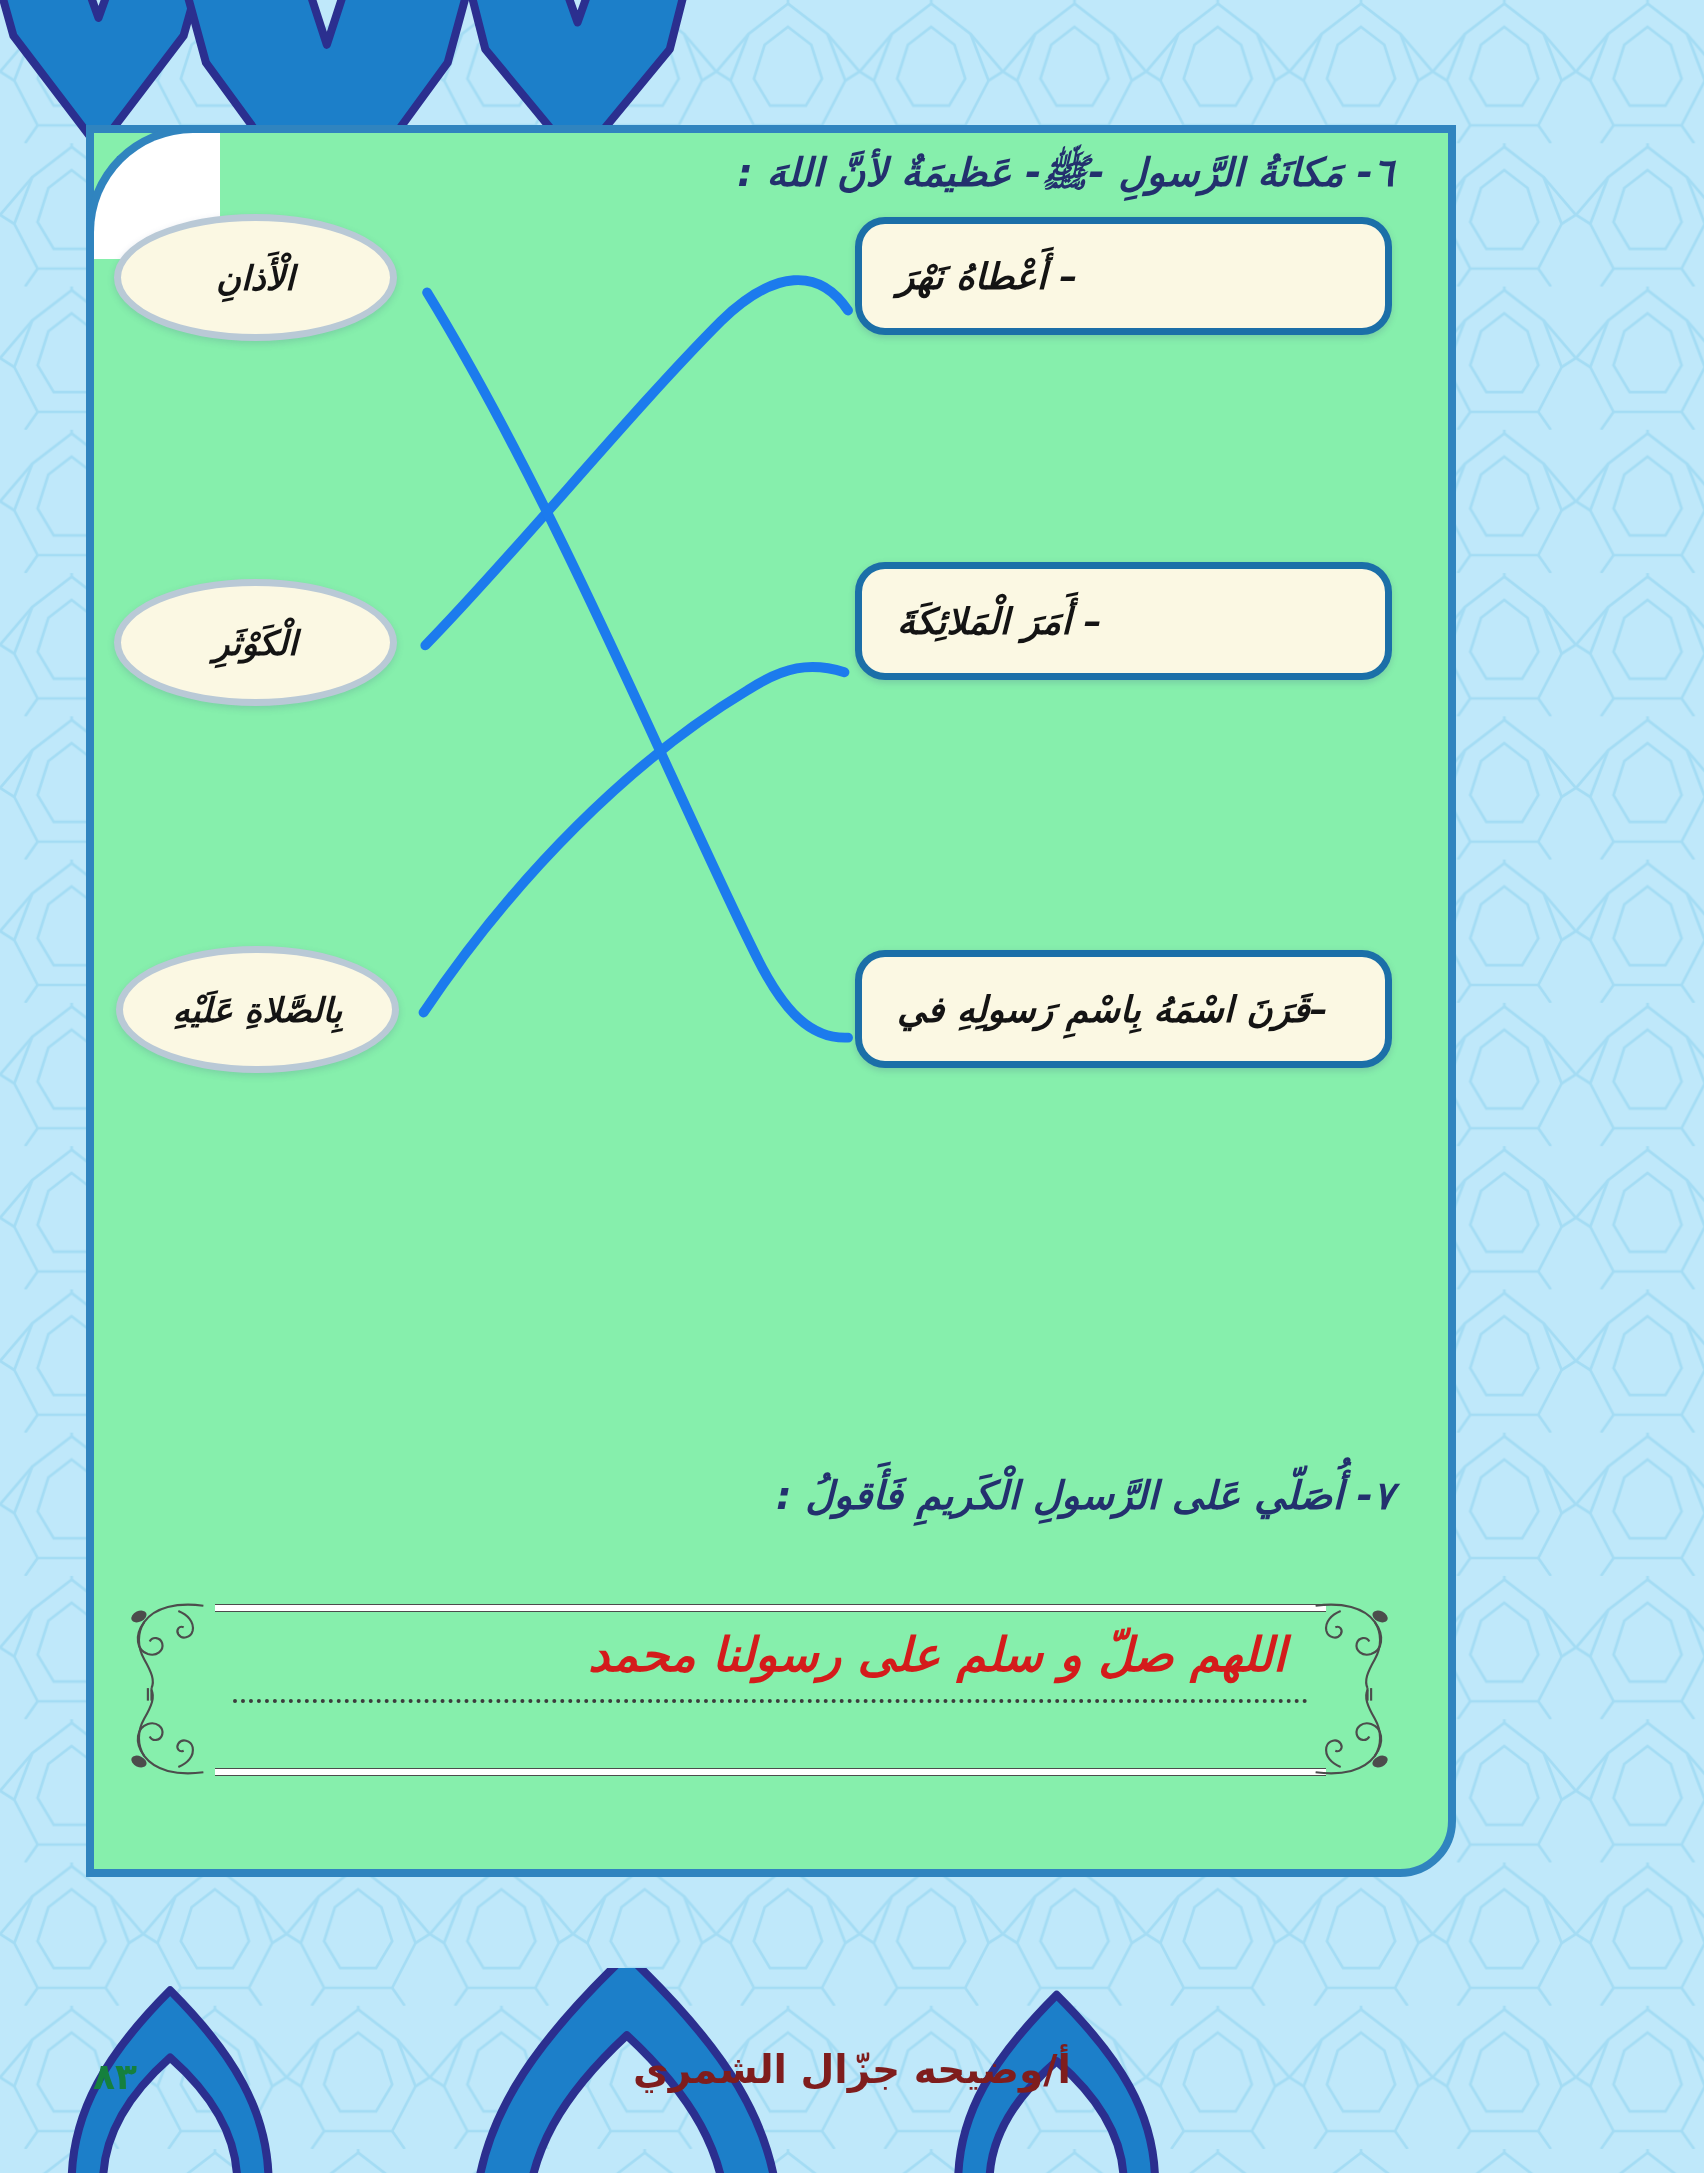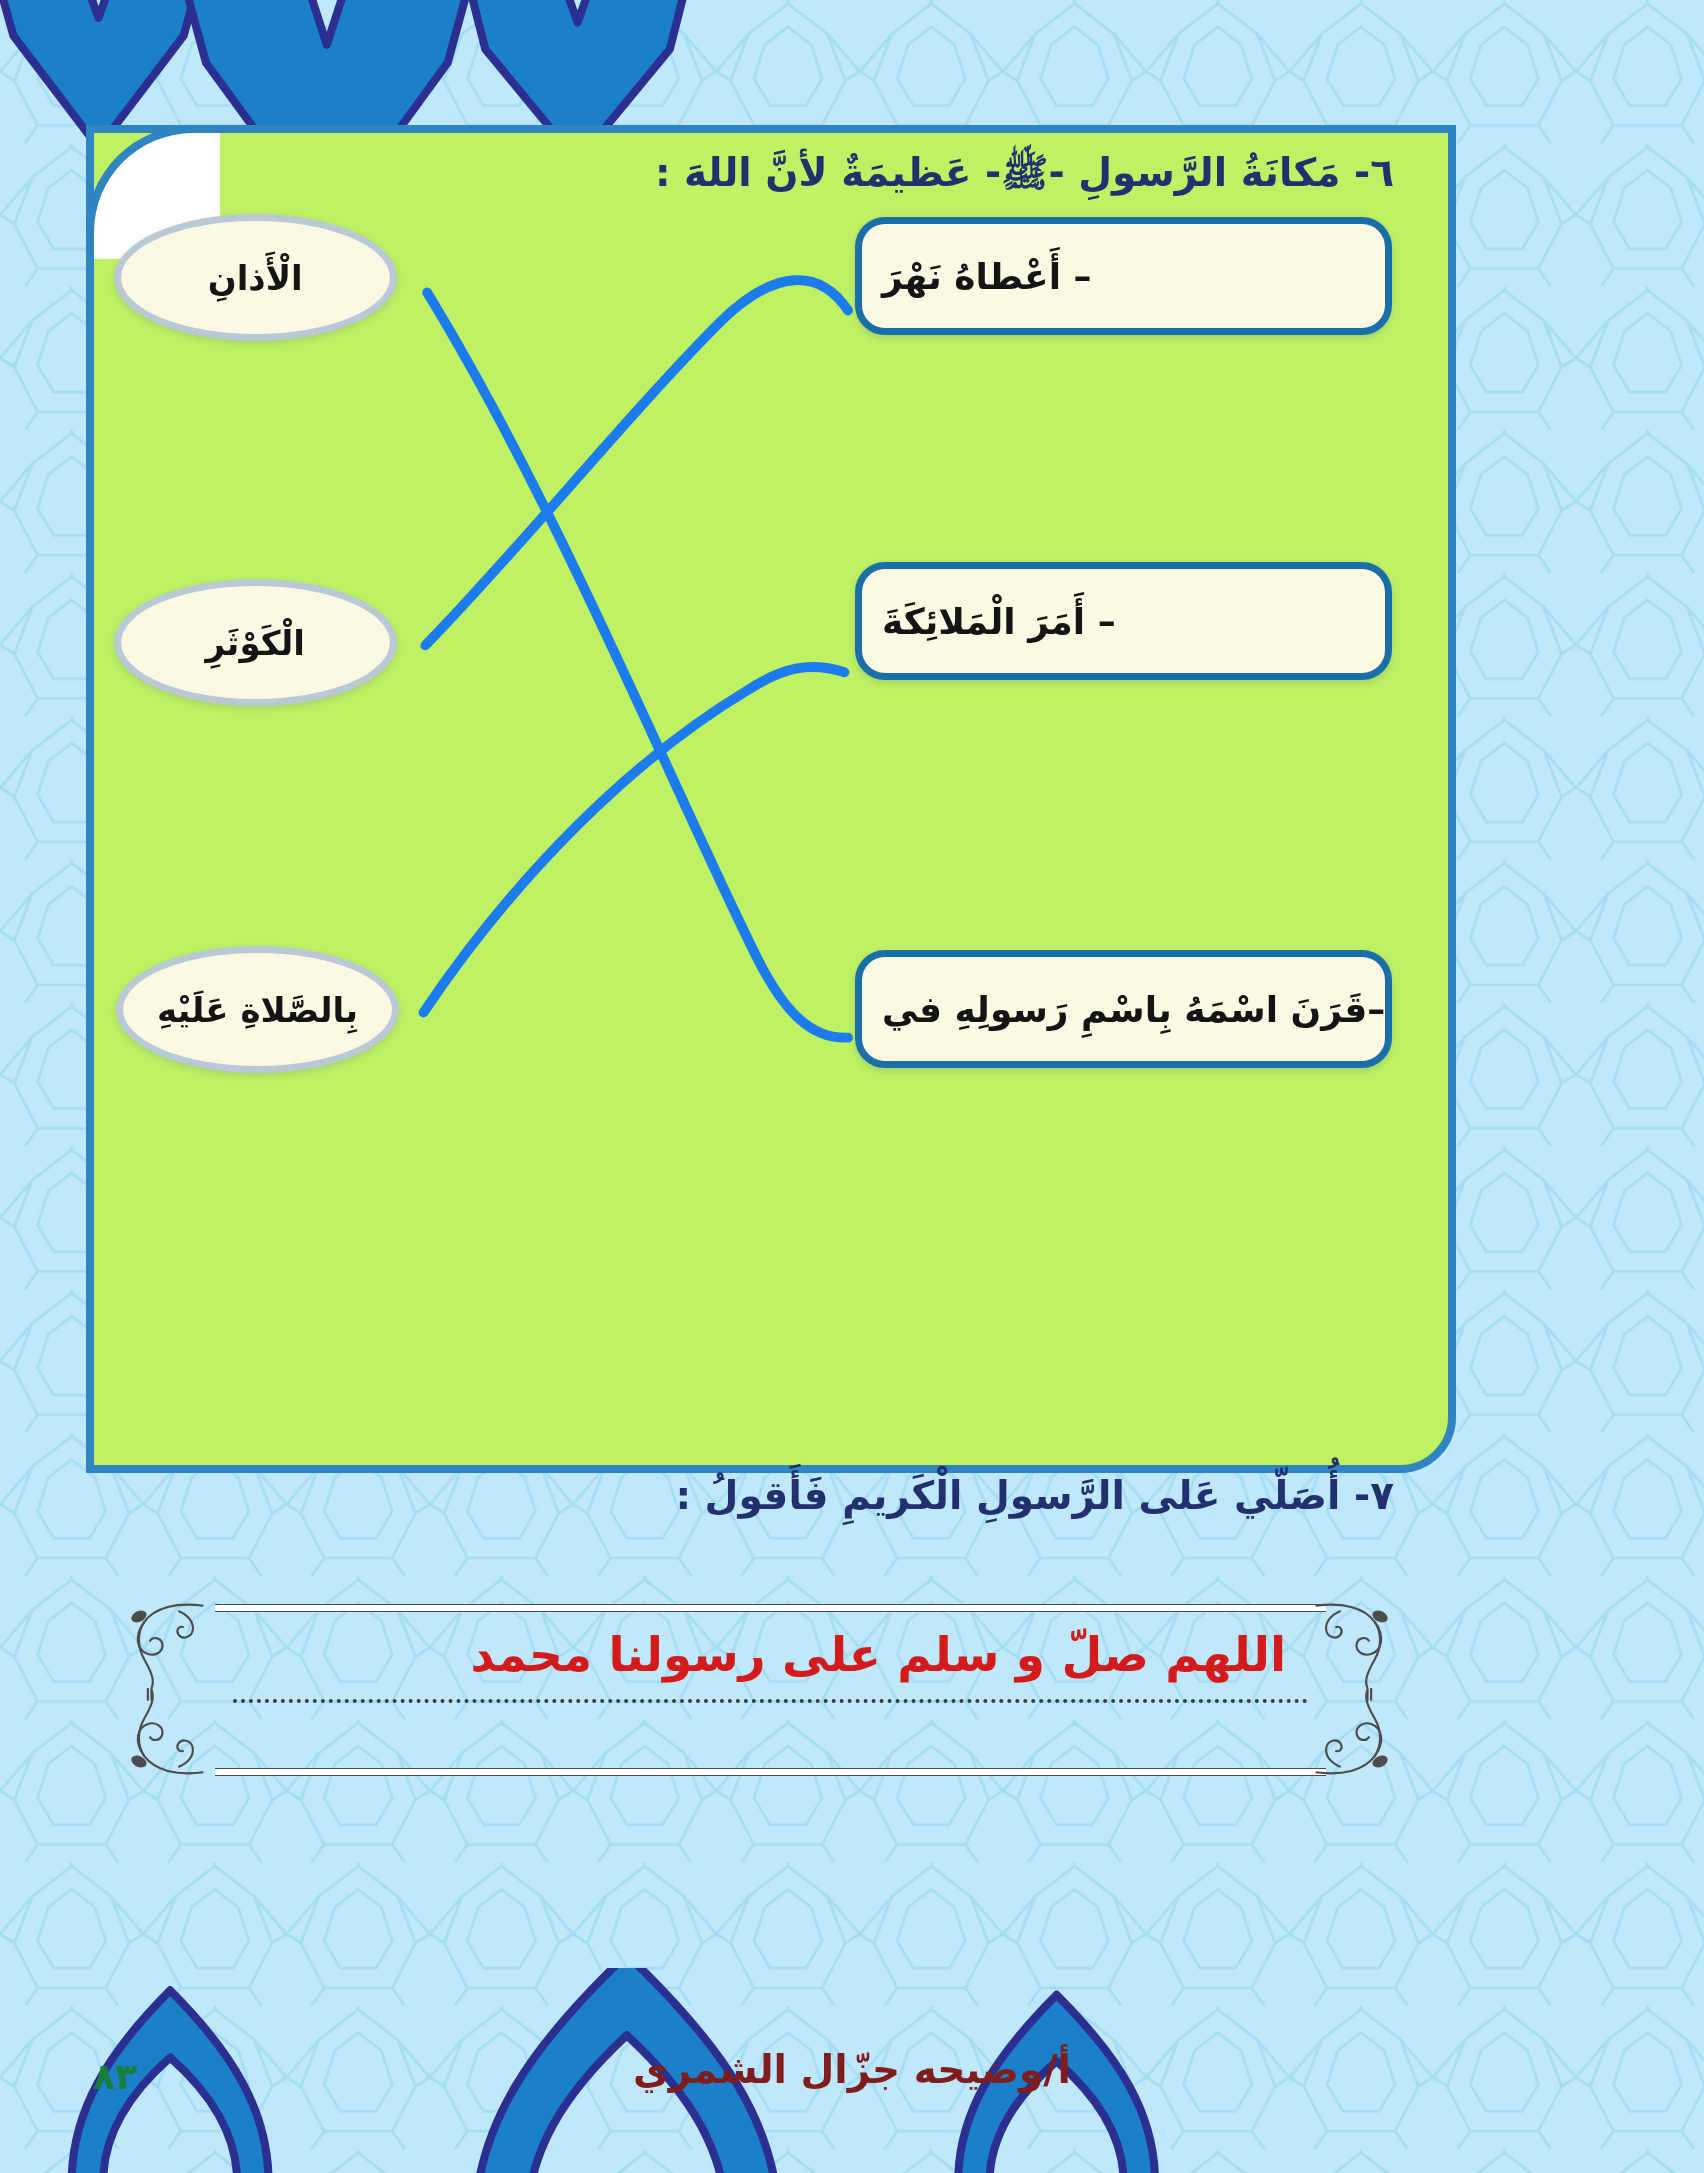--- a/index.html
+++ b/index.html
@@ -38,28 +38,29 @@
     width: 1704px;
     height: 206px;
   }
 
   
   #page-card {
     position: absolute;
     left: 86px;
     top: 125px;
     width: 1370px;
-    height: 1348px;
-    background: #bef264;
+    height: 1752px;
+    background: #86efac;
     border: 8px solid #3084bf;
     border-top-left-radius: 0px;
     border-top-right-radius: 0px;
     border-bottom-left-radius: 0px;
     border-bottom-right-radius: 56px;
     box-sizing: border-box;
+    font-style: italic;
   }
   
   #page-card::before {
     content: "";
     position: absolute;
     left: -8px; top: -8px;
     width: 134px; height: 134px;
     border-left: 8px solid #3084bf;
     border-top: 8px solid #3084bf;
     border-top-left-radius: 107px;
@@ -108,21 +109,21 @@
     position: absolute;
     width: 537px;
     height: 118px;
     background: #fbf8e3;
     border: 7.2px solid #1b6fa8;
     border-radius: 30px;
     box-sizing: border-box;
     display: flex;
     align-items: center;
     justify-content: flex-end;
-    padding-left: 20px;
+    padding-left: 35px;
     padding-right: 27px;
     color: #141414;
     font-size: 36px;
     font-weight: bold;
     direction: rtl;
     white-space: nowrap;
     box-shadow: 0 2.7px 6.3px rgba(70,90,130,0.22);
   }
   .match-box.b1 { right: 56px; top: 84px; }
   .match-box.b2 { right: 56px; top: 429px; }

